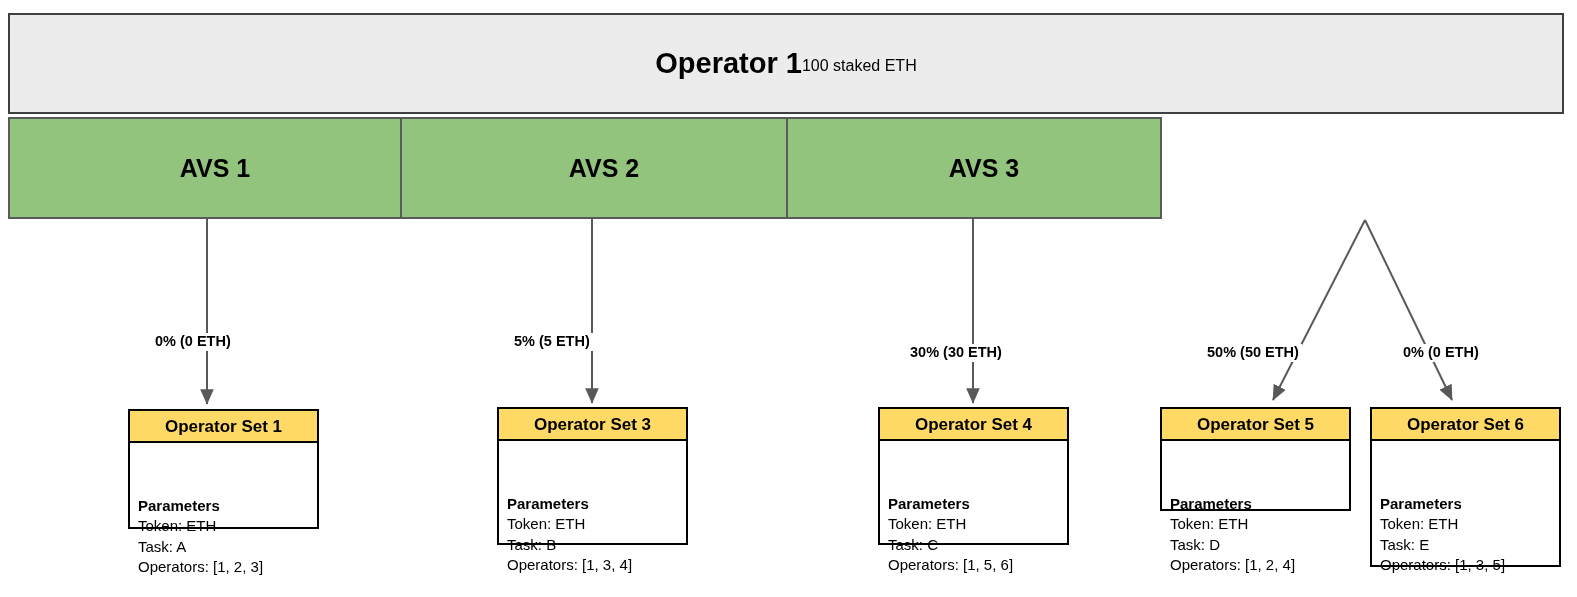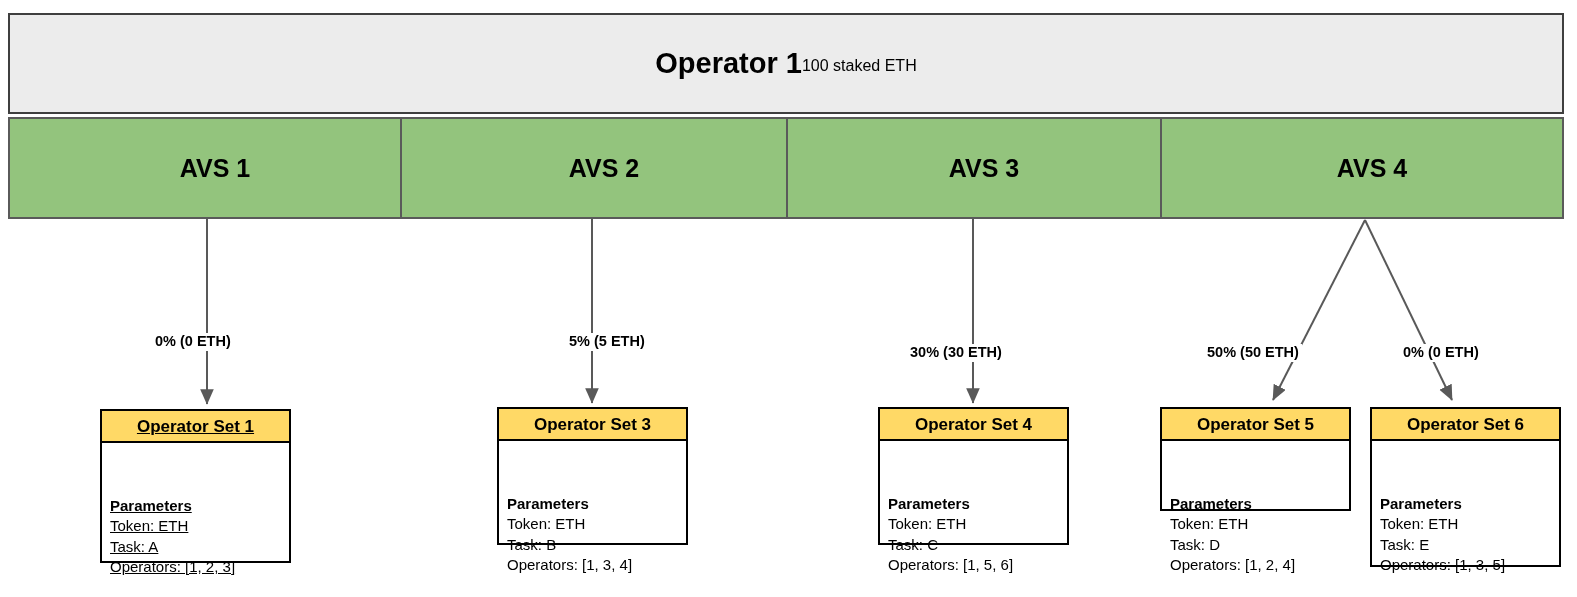--- a/index.html
+++ b/index.html
@@ -148,23 +148,20 @@
   <div class="avs-row">
     <div class="avs-cell" style="left:0px; width:394px;">
       <span class="avs-label">AVS 1</span>
     </div>
     <div class="avs-cell" style="left:392px; width:388px;">
       <span class="avs-label">AVS 2</span>
     </div>
     <div class="avs-cell" style="left:778px; width:376px;">
       <span class="avs-label">AVS 3</span>
     </div>
-    <div class="avs-cell" style="left:1152px; width:404px;">
-      <span class="avs-label">AVS 4</span>
-    </div>
   </div>
 
   <svg id="connectors" viewBox="0 0 1577 597">
     <defs>
       <marker id="arrowhead" markerWidth="9" markerHeight="9" refX="7.4" refY="3.4" orient="auto" markerUnits="strokeWidth">
         <path d="M0,0 L7.8,3.4 L0,6.8 z" fill="#595959"></path>
       </marker>
     </defs>
 
     <line x1="207" y1="219" x2="207" y2="404" stroke="#595959" stroke-width="2" marker-end="url(#arrowhead)"></line>
@@ -172,26 +169,26 @@
     <line x1="592" y1="219" x2="592" y2="403" stroke="#595959" stroke-width="2" marker-end="url(#arrowhead)"></line>
 
     <line x1="973" y1="219" x2="973" y2="403" stroke="#595959" stroke-width="2" marker-end="url(#arrowhead)"></line>
 
     <line x1="1365" y1="220" x2="1273" y2="400" stroke="#595959" stroke-width="2" marker-end="url(#arrowhead)"></line>
 
     <line x1="1365" y1="220" x2="1452" y2="400" stroke="#595959" stroke-width="2" marker-end="url(#arrowhead)"></line>
   </svg>
 
   <div class="edge-label" style="left:152px; top:333px;">0% (0 ETH)</div>
-  <div class="edge-label" style="left:566px; top:333px;">5% (5 ETH)</div>
+  <div class="edge-label" style="left:511px; top:333px;">5% (5 ETH)</div>
   <div class="edge-label" style="left:907px; top:344px;">30% (30 ETH)</div>
   <div class="edge-label" style="left:1204px; top:344px;">50% (50 ETH)</div>
   <div class="edge-label" style="left:1400px; top:344px;">0% (0 ETH)</div>
 
-  <div class="opset" style="left:100px; top:409px; width:191px; height:154px;text-decoration:underline;">
+  <div class="opset" style="left:128px; top:409px; width:191px; height:120px;">
     <div class="opset-header">
       <span class="opset-header-title">Operator Set 1</span>
     </div>
     <div class="opset-body">
       <div class="opset-params-title">Parameters</div>
       <div class="opset-row">Token: ETH</div>
       <div class="opset-row">Task: A</div>
       <div class="opset-row">Operators: [1, 2, 3]</div>
     </div>
   </div>

